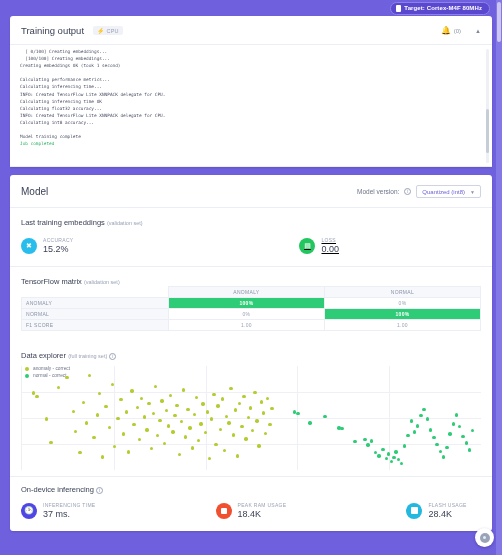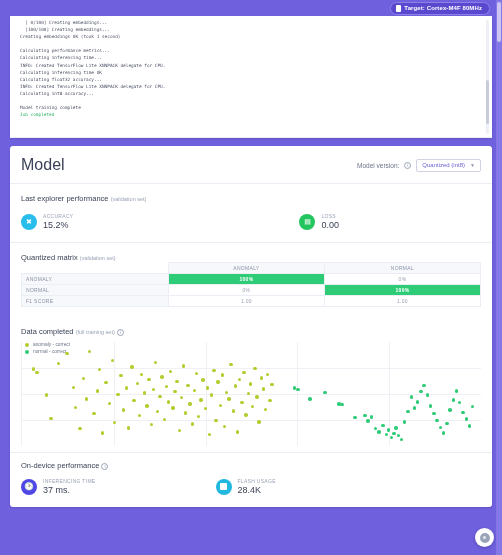--- a/index.html
+++ b/index.html
@@ -125,21 +125,21 @@
     height: 1px; background: #eceef5;
   }
 
   
   .model-head {
     display: flex;
     align-items: center;
     padding: 10px 11px 9px 11px;
     border-bottom: 1px solid #eceef5;
   }
-  .model-head .card-title { font-size: 16px; color: #3c4257; }
+  .model-head .card-title { font-size: 10px; color: #3c4257; }
   .mv-wrap { margin-left: auto; display: flex; align-items: center; gap: 5px; }
   .mv-label { font-size: 6.5px; color: #6d7489; }
   .info-ico {
     display: inline-flex; align-items: center; justify-content: center;
     width: 7px; height: 7px; border-radius: 50%;
     border: .8px solid #9aa2b6; color: #9aa2b6;
     font-size: 5px; line-height: 1;
   }
   .select-box {
     display: inline-flex; align-items: center; gap: 5px;
@@ -163,21 +163,21 @@
     color: #9aa2b6;
   }
 
   
   .metrics {
     display: flex;
     padding: 10px 11px 12px 11px;
     border-bottom: 1px solid #eceef5;
   }
   .metric { display: flex; align-items: center; gap: 6px; }
-  .metric.m2 { margin-left: 226px; }
+  .metric.m2 { margin-left: 226px; text-decoration: underline; }
   .m-ico {
     width: 16px; height: 16px; border-radius: 50%;
     display: flex; align-items: center; justify-content: center;
     color: #fff; font-size: 7px; flex: 0 0 auto;
   }
   .m-txt .m-label {
     font-size: 5px; color: #9aa2b6; letter-spacing: .3px; text-transform: uppercase;
   }
   .m-txt .m-val { font-size: 9px; color: #3c4257; margin-top: 1px; }
 
@@ -270,20 +270,34 @@
 <div class="page">
 
   <div class="topbar">
     <div class="target-badge">
       <span class="chip-ico"></span>
       <span class="tlabel">Target: Cortex-M4F 80MHz</span>
     </div>
   </div>
 
   <div class="card">
+    <div class="card-head">
+      <span class="card-title">Training output</span>
+      <span class="cpu-badge">
+        <span class="bolt">⚡</span>
+        <span class="cpu-text">CPU</span>
+      </span>
+      <span class="head-right">
+        <span class="bell-wrap">
+          <span class="bell-ico">🔔</span>
+          <span class="bell-count">(0)</span>
+        </span>
+        <span class="chev">▲</span>
+      </span>
+    </div>
     <div class="console">
       <pre>  [ 0/100] Creating embeddings...
   [100/100] Creating embeddings...
 Creating embeddings OK (took 1 second)
 
 Calculating performance metrics...
 Calculating inferencing time...
 INFO: Created TensorFlow Lite XNNPACK delegate for CPU.
 Calculating inferencing time OK
 Calculating float32 accuracy...
@@ -307,21 +321,21 @@
         <span class="info-ico">i</span>
         <span class="select-box">
           <span class="sv">Quantized (int8)</span>
           <span class="sc">▼</span>
         </span>
       </span>
     </div>
 
     <div class="section">
       <div class="section-title">
-        <span>Last explorer performance</span>
+        <span>Last training embeddings</span>
         <span class="muted">(validation set)</span>
       </div>
     </div>
     <div class="metrics">
       <div class="metric">
         <span class="m-ico" style="background:#29bdec">✖</span>
         <span class="m-txt">
           <div class="m-label">ACCURACY</div>
           <div class="m-val">15.2%</div>
         </span>
@@ -330,21 +344,21 @@
         <span class="m-ico" style="background:#22c55e">▤</span>
         <span class="m-txt">
           <div class="m-label">LOSS</div>
           <div class="m-val">0.00</div>
         </span>
       </div>
     </div>
 
     <div class="section">
       <div class="section-title">
-        <span>Quantized matrix</span>
+        <span>TensorFlow matrix</span>
         <span class="muted">(validation set)</span>
       </div>
     </div>
     <div class="cm-wrap">
       <table class="cm">
         <tbody>
             <tr>
           <th class="corner"></th>
           <th class="colhead">ANOMALY</th>
           <th class="colhead">NORMAL</th>
@@ -363,21 +377,21 @@
           <td class="rowhead">F1 SCORE</td>
           <td class="f1">1.00</td>
           <td class="f1">1.00</td>
         </tr>
       </tbody>
         </table>
     </div>
 
     <div class="section">
       <div class="section-title">
-        <span>Data completed</span>
+        <span>Data explorer</span>
         <span class="muted">(full training set)</span>
         <span class="info-ico">i</span>
       </div>
     </div>
     <div class="explorer">
       <div class="legend">
         <div class="legend-row">
           <span class="legend-dot" style="background:#b5cc2e"></span>
           <span class="legend-text">anomaly - correct</span>
         </div>
@@ -524,32 +538,41 @@
           <div class="pt" style="left: 436.057px; top: 58.875px; background: rgb(46, 204, 118);"></div>
           <div class="pt" style="left: 439.292px; top: 68.5px; background: rgb(46, 204, 118);"></div>
           <div class="pt" style="left: 442.528px; top: 75.375px; background: rgb(46, 204, 118);"></div>
           <div class="pt" style="left: 445.764px; top: 82.25px; background: rgb(46, 204, 118);"></div>
           <div class="pt" style="left: 449px; top: 63px; background: rgb(46, 204, 118);"></div>
         </div>
     </div>
 
     <div class="ondev-head">
       <div class="section-title">
-        <span>On-device performance</span>
+        <span>On-device inferencing</span>
         <span class="info-ico">i</span>
       </div>
     </div>
     <div class="ondev">
       <div class="metric">
         <span class="ring" style="background:#4f46e5;color:#fff;font-size:8px">🕑</span>
         <span class="m-txt">
           <div class="m-label">INFERENCING TIME</div>
           <div class="m-val">37 ms.</div>
         </span>
       </div>
+      <div class="metric o2">
+        <span class="ring" style="background:#f05030">
+          <span class="ring-inner"></span>
+        </span>
+        <span class="m-txt">
+          <div class="m-label">PEAK RAM USAGE</div>
+          <div class="m-val">18.4K</div>
+        </span>
+      </div>
       <div class="metric o3">
         <span class="ring" style="background:#22b8e0">
           <span class="ring-inner" style="width:7px;height:7px"></span>
         </span>
         <span class="m-txt">
           <div class="m-label">FLASH USAGE</div>
           <div class="m-val">28.4K</div>
         </span>
       </div>
     </div>

